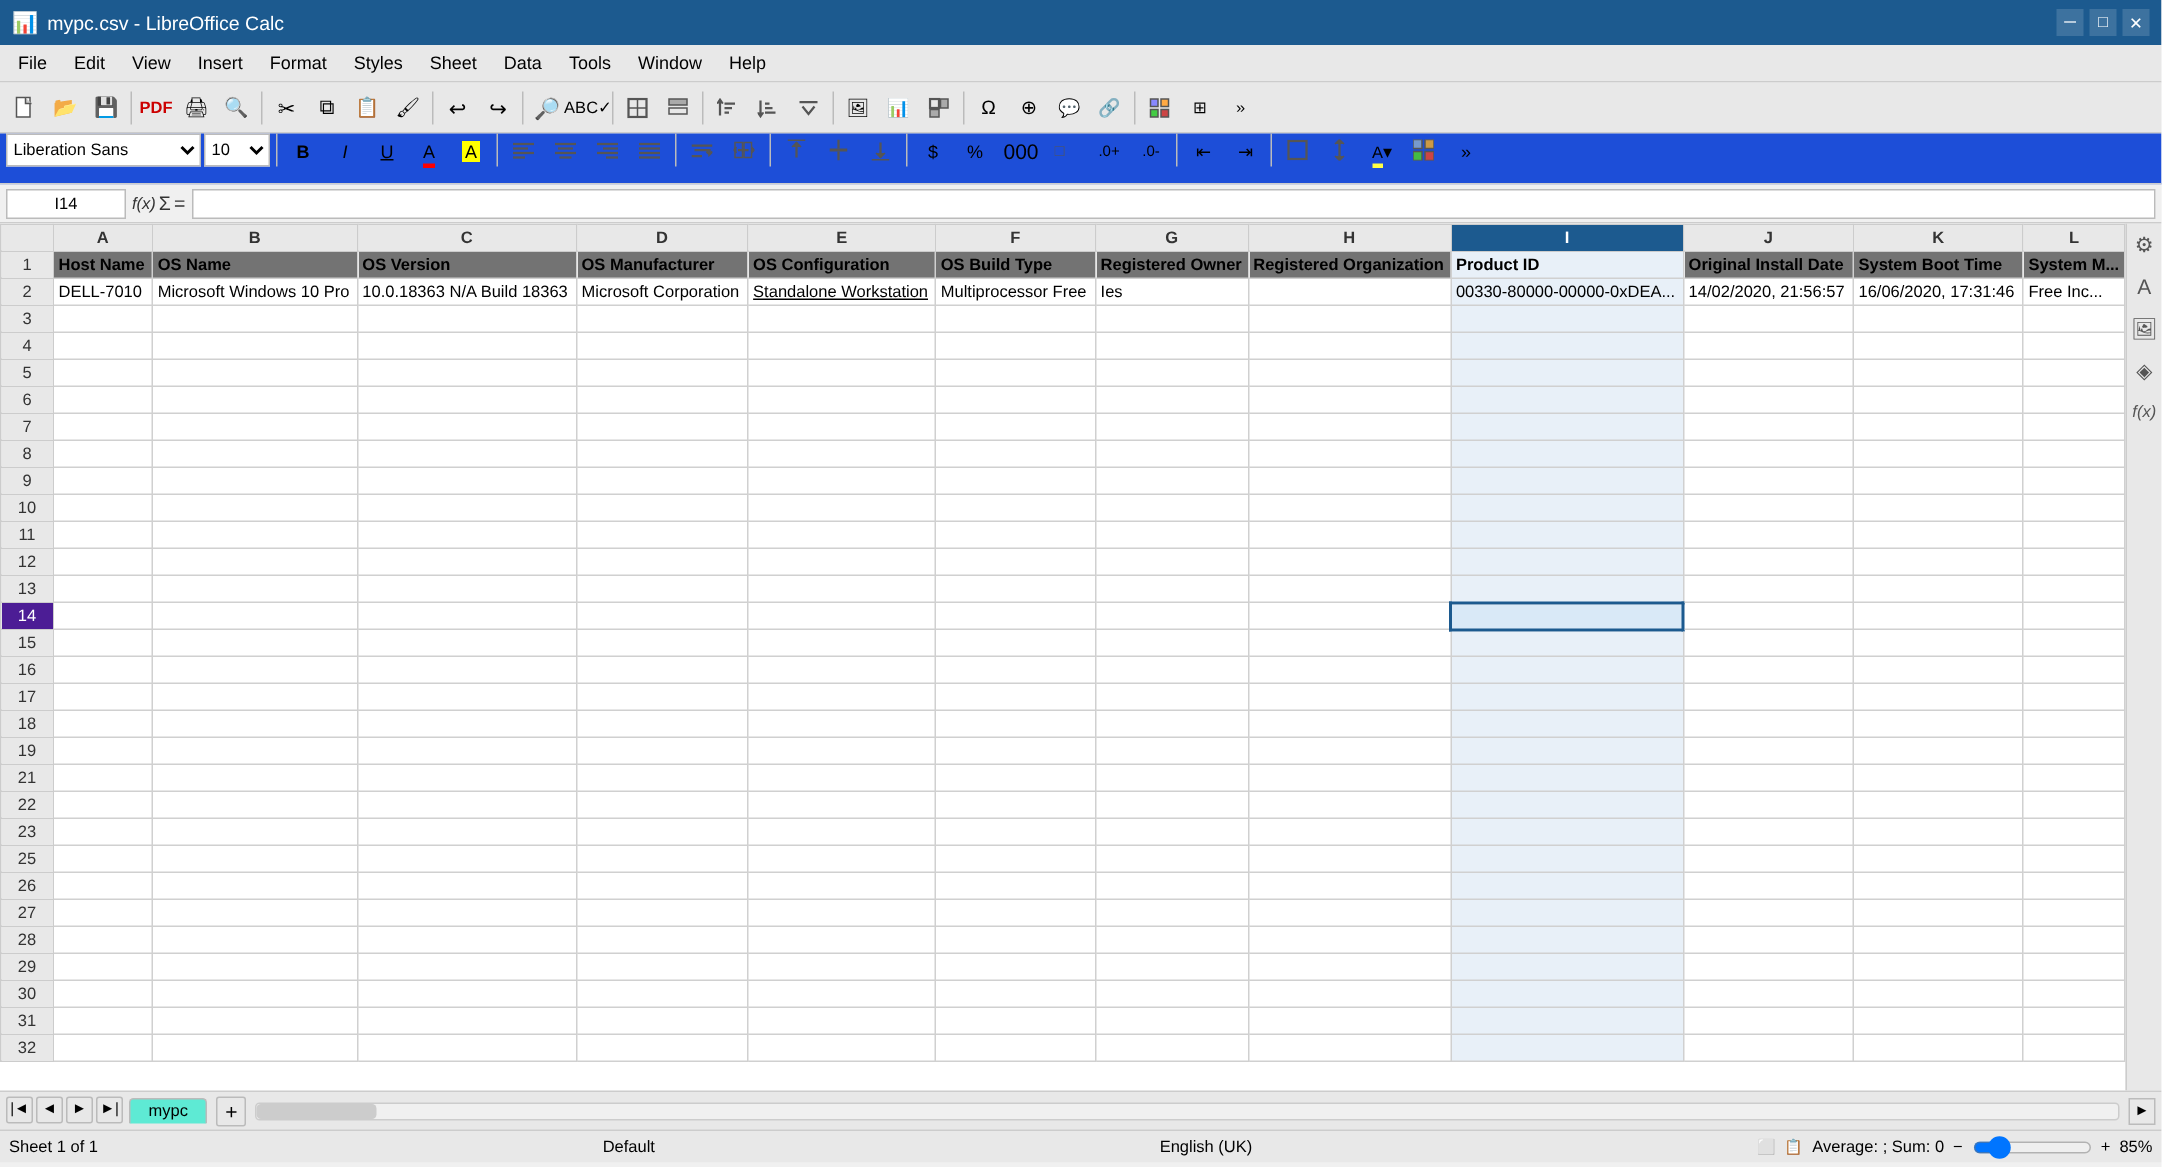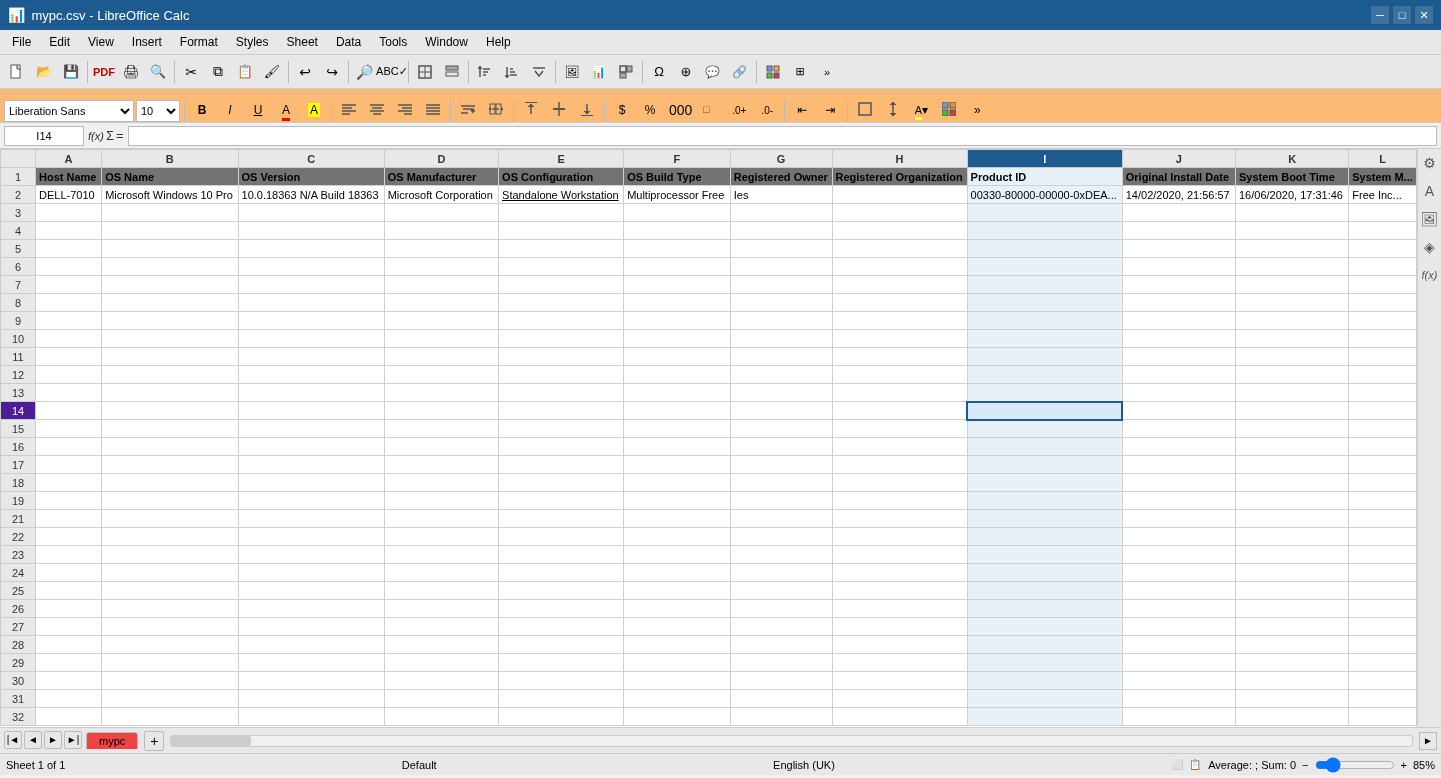--- a/index.html
+++ b/index.html
@@ -59,24 +59,24 @@
       border: 1px solid transparent;
       cursor: pointer;
       display: flex; align-items: center; justify-content: center;
       font-size: 14px;
       border-radius: 2px;
     }
     .tb-separator { width: 1px; height: 22px; background: #bbb; margin: 0 2px; }
 
     
     #fmt-toolbar {
-      background: #fdba74;
+      background: #1d4ed8;
       height: 34px;
       display: flex;
-      align-items: flex-end;
+      align-items: flex-start;
       padding: 0 4px;
       border-bottom: 1px solid #ccc;
       gap: 2px;
     }
     .fmt-btn {
       min-width: 26px; height: 24px;
       background: transparent;
       border: 1px solid transparent;
       cursor: pointer;
       font-size: 12px;
@@ -247,21 +247,21 @@
       background: white;
       border: 1px solid #bbb;
       border-bottom: none;
       padding: 2px 12px;
       font-size: 11px;
       cursor: pointer;
       border-radius: 3px 3px 0 0;
       margin-right: 2px;
     }
     .sheet-tab.active {
-      background: #ef4444;
+      background: #5eead4;
       font-weight: normal;
     }
     #tab-controls { display: flex; align-items: center; gap: 2px; padding-bottom: 2px; }
     .tab-ctrl-btn { background: none; border: 1px solid #bbb; width: 18px; height: 18px; cursor: pointer; font-size: 10px; display: flex; align-items: center; justify-content: center; border-radius: 2px; }
     #add-sheet-btn { width: 18px; height: 18px; background: none; border: 1px solid #bbb; cursor: pointer; font-size: 14px; border-radius: 2px; display: flex; align-items: center; justify-content: center; }
   </style>
 </head>
 <body>
 
 <div id="title-bar">
@@ -884,35 +884,20 @@
             <td class="cell"></td>
             <td class="cell"></td>
             <td class="cell"></td>
             <td class="cell"></td>
             <td class="cell active-col"></td>
             <td class="cell"></td>
             <td class="cell"></td>
             <td class="cell"></td>
           </tr>
           <tr>
-            <td class="row-header">24</td>
-            <td class="cell"></td>
-            <td class="cell"></td>
-            <td class="cell"></td>
-            <td class="cell"></td>
-            <td class="cell"></td>
-            <td class="cell"></td>
-            <td class="cell"></td>
-            <td class="cell"></td>
-            <td class="cell active-col"></td>
-            <td class="cell"></td>
-            <td class="cell"></td>
-            <td class="cell"></td>
-          </tr>
-          <tr>
             <td class="row-header">25</td>
             <td class="cell"></td>
             <td class="cell"></td>
             <td class="cell"></td>
             <td class="cell"></td>
             <td class="cell"></td>
             <td class="cell"></td>
             <td class="cell"></td>
             <td class="cell"></td>
             <td class="cell active-col"></td>

